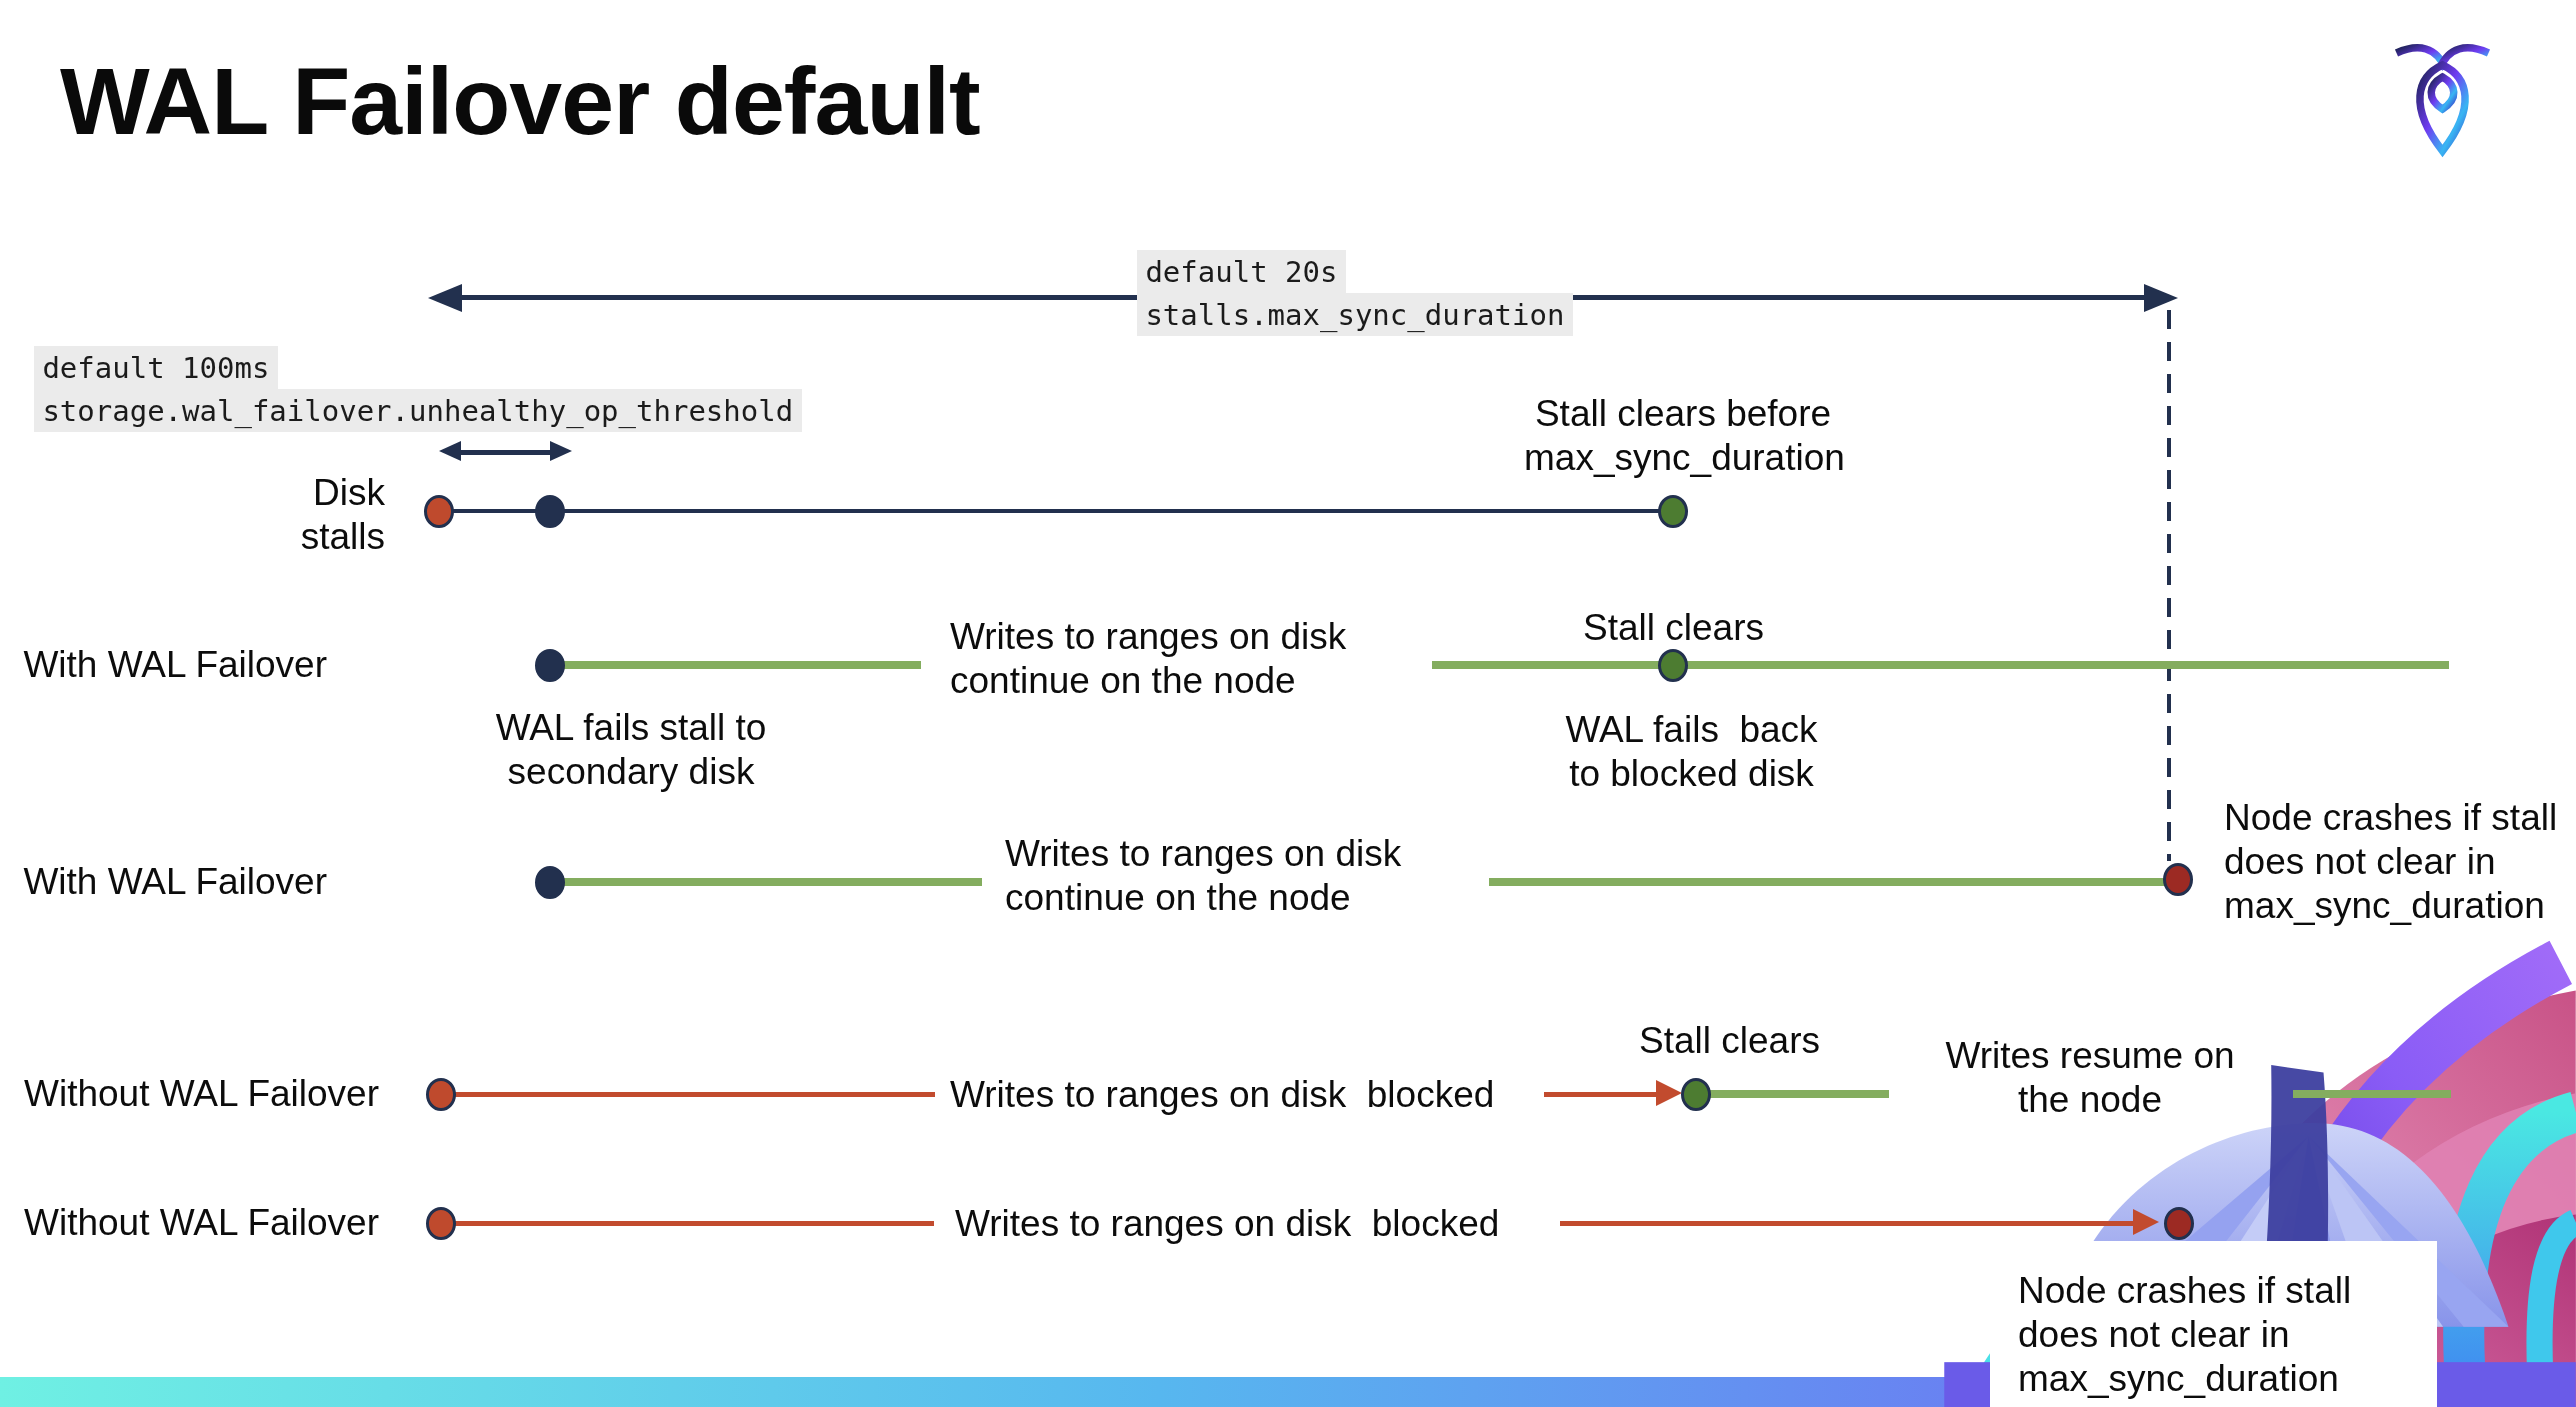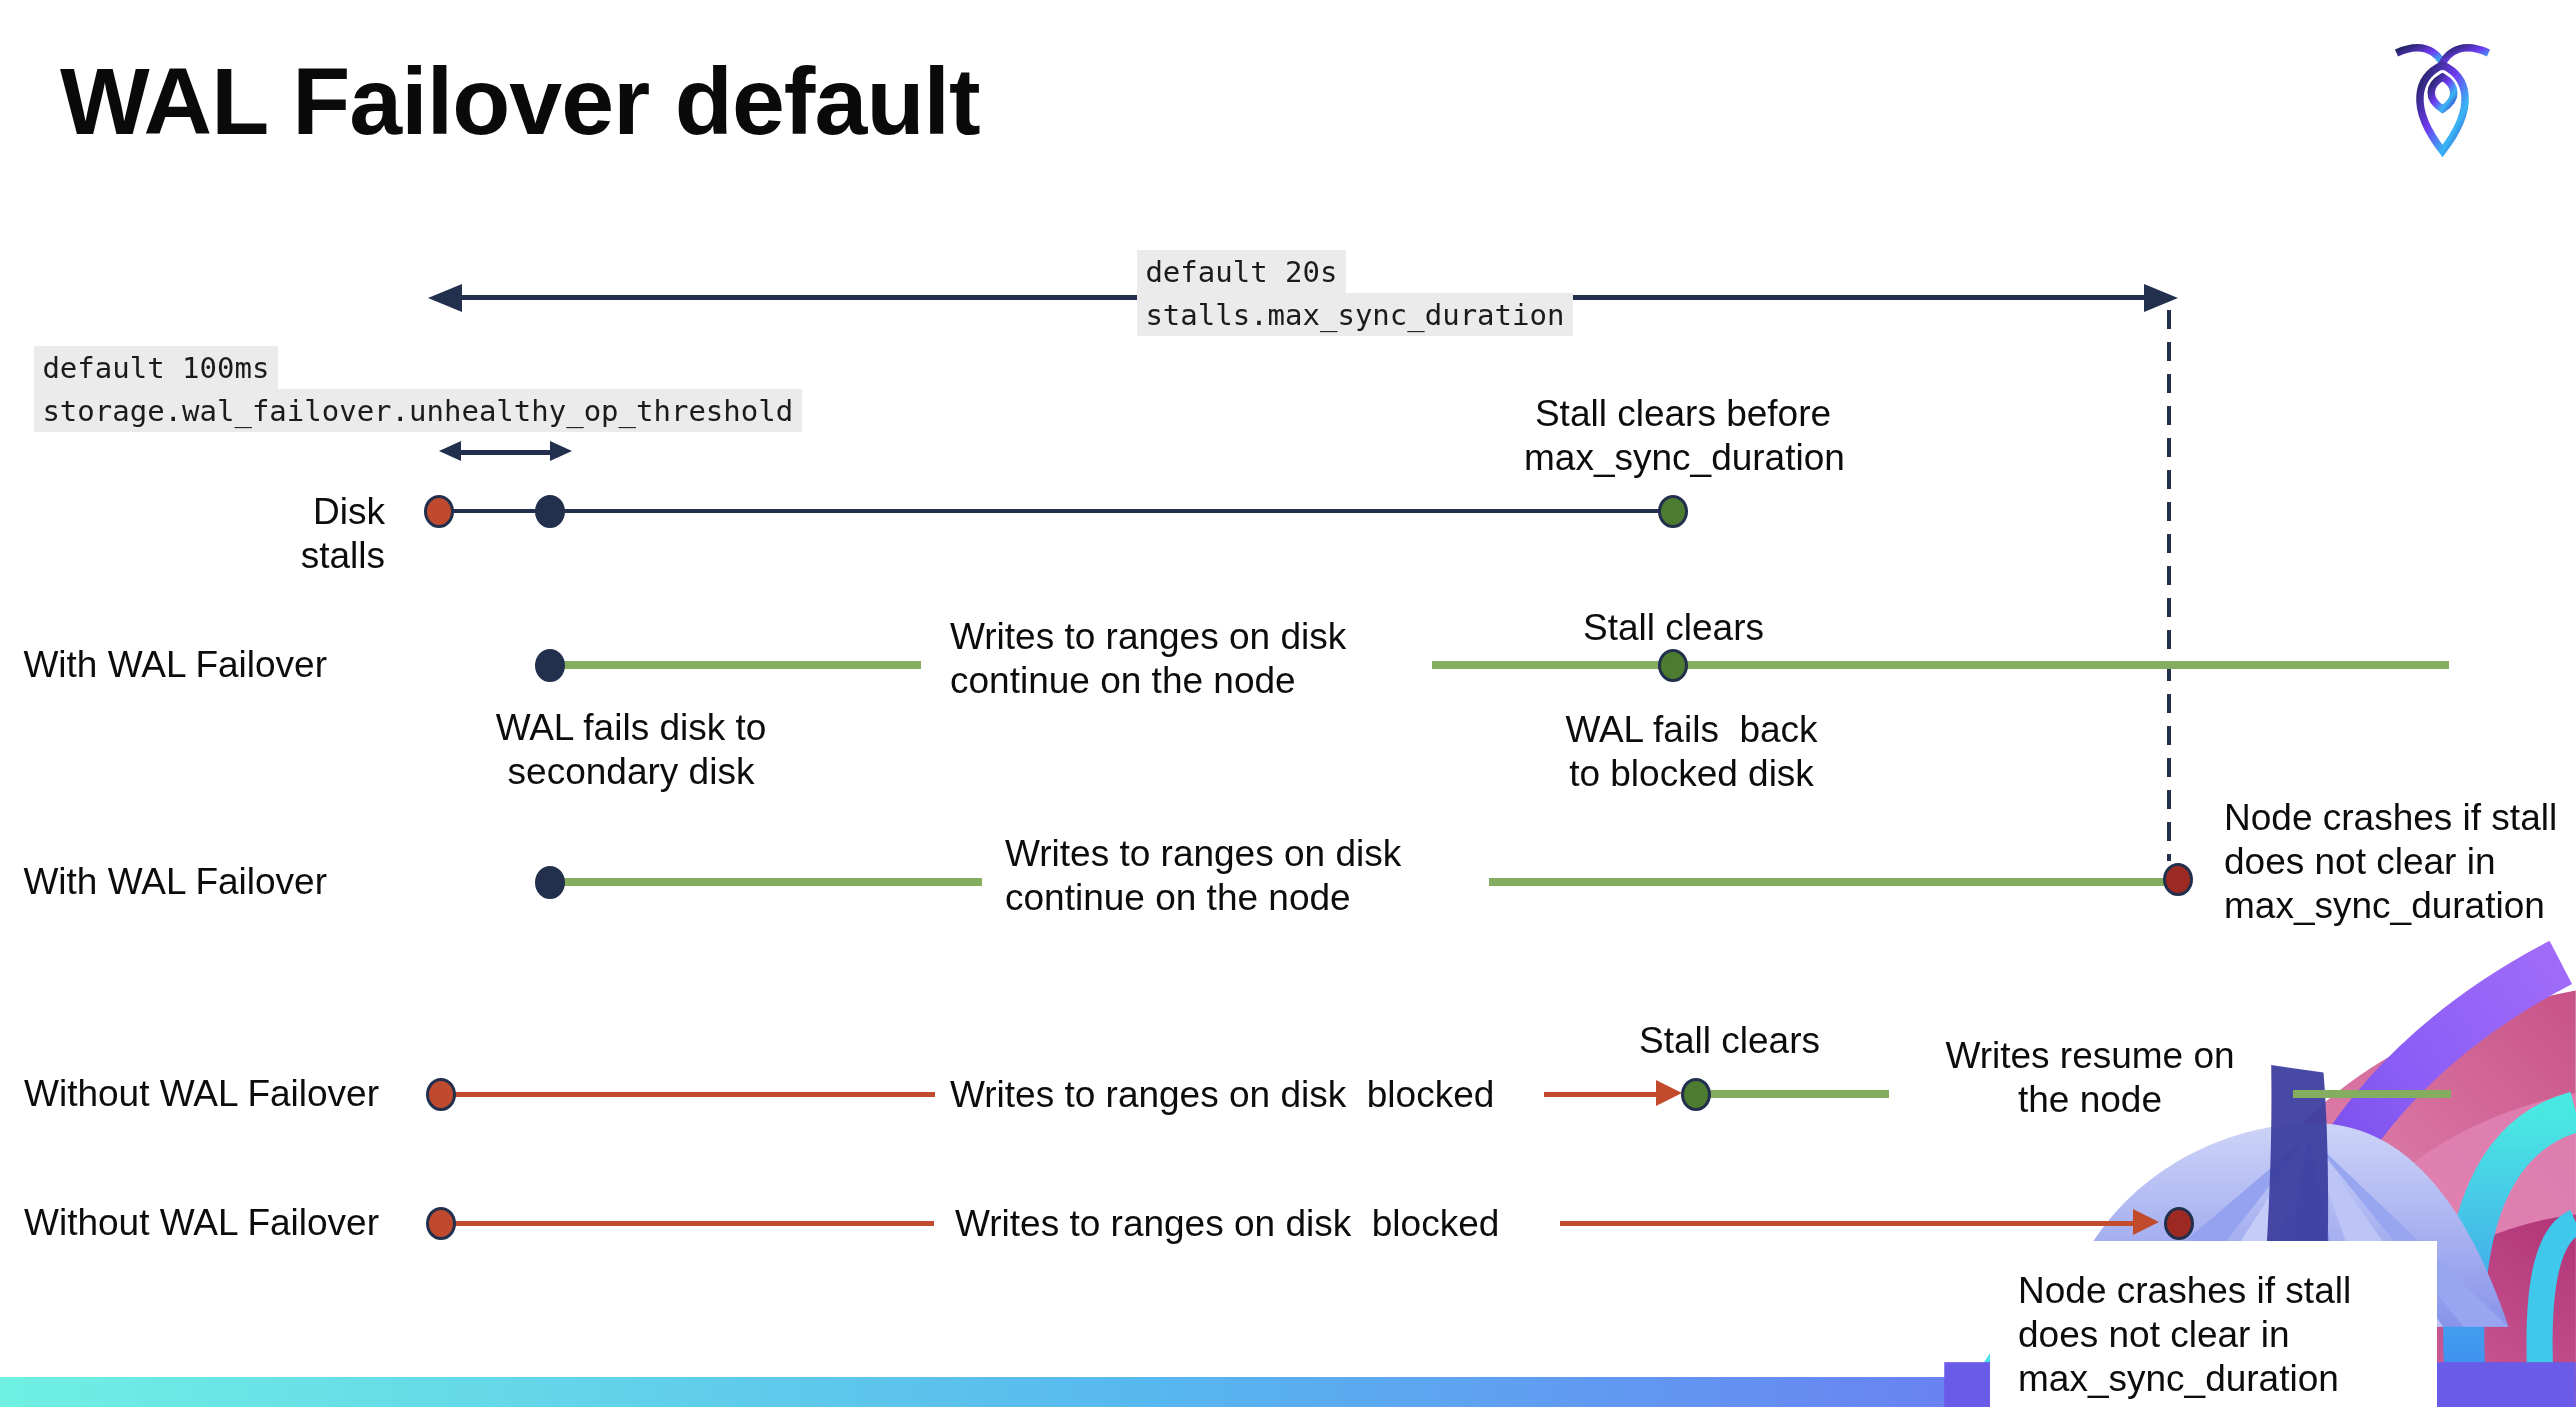--- a/index.html
+++ b/index.html
@@ -141,42 +141,42 @@
 
 <div class="mono-label layer-text" style="left:34px;top:346px;">default 100ms</div>
 <div class="mono-label layer-text" style="left:34px;top:389px;">storage.wal_failover.unhealthy_op_threshold</div>
 
 <div class="hline navy-line" style="left:456px;top:450px;width:97px;"></div>
 <div class="arrowhead ah-left-navy-sm" style="left:439px;top:441px;"></div>
 <div class="arrowhead ah-right-navy-sm" style="left:550px;top:441px;"></div>
 
 <div class="dashed-v" style="left:2167px;top:310px;height:551px;"></div>
 
-<div class="t right layer-text" style="left:224px;top:490px;width:161px;">Disk stalls</div>
+<div class="t right layer-text" style="left:224px;top:471px;width:161px;">Disk stalls</div>
 <div class="hline navy-line" style="left:439px;top:509px;width:1232px;height:3.7px;"></div>
 <div class="dot dot-red" style="left:424px;top:495px;"></div>
 <div class="dot dot-navy" style="left:535px;top:495px;"></div>
 <div class="dot dot-green" style="left:1658px;top:495px;"></div>
 <div class="t center layer-text" style="left:1524px;top:392px;width:318px;">
   <span style="display:block;">Stall clears before</span>
   <span style="display:block;">max_sync_duration</span>
 </div>
 
 <div class="t layer-text" style="left:23.4px;top:643px;">With WAL Failover</div>
 <div class="hline green-line" style="left:563px;top:661px;width:358px;"></div>
 <div class="hline green-line" style="left:1432px;top:661px;width:1017px;"></div>
 <div class="dot dot-navy" style="left:535px;top:649px;"></div>
 <div class="dot dot-green" style="left:1658px;top:649px;"></div>
 <div class="t center layer-text" style="left:1524px;top:606px;width:299px;">Stall clears</div>
 <div class="t layer-text" style="left:950px;top:615px;">
   <span style="display:block;">Writes to ranges on disk</span>
   <span style="display:block;">continue on the node</span>
 </div>
 <div class="t center layer-text" style="left:477px;top:706px;width:308px;">
-  <span style="display:block;">WAL fails disk to</span>
+  <span style="display:block;">WAL fails stall to</span>
   <span style="display:block;">secondary disk</span>
 </div>
 <div class="t center layer-text" style="left:1542px;top:708px;width:299px;">
   <span class="pre" style="display:block;">WAL fails  back</span>
   <span style="display:block;">to blocked disk</span>
 </div>
 
 <div class="t layer-text" style="left:23.4px;top:860px;">With WAL Failover</div>
 <div class="hline green-line" style="left:563px;top:878px;width:419px;"></div>
 <div class="hline green-line" style="left:1489px;top:878px;width:681px;"></div>

